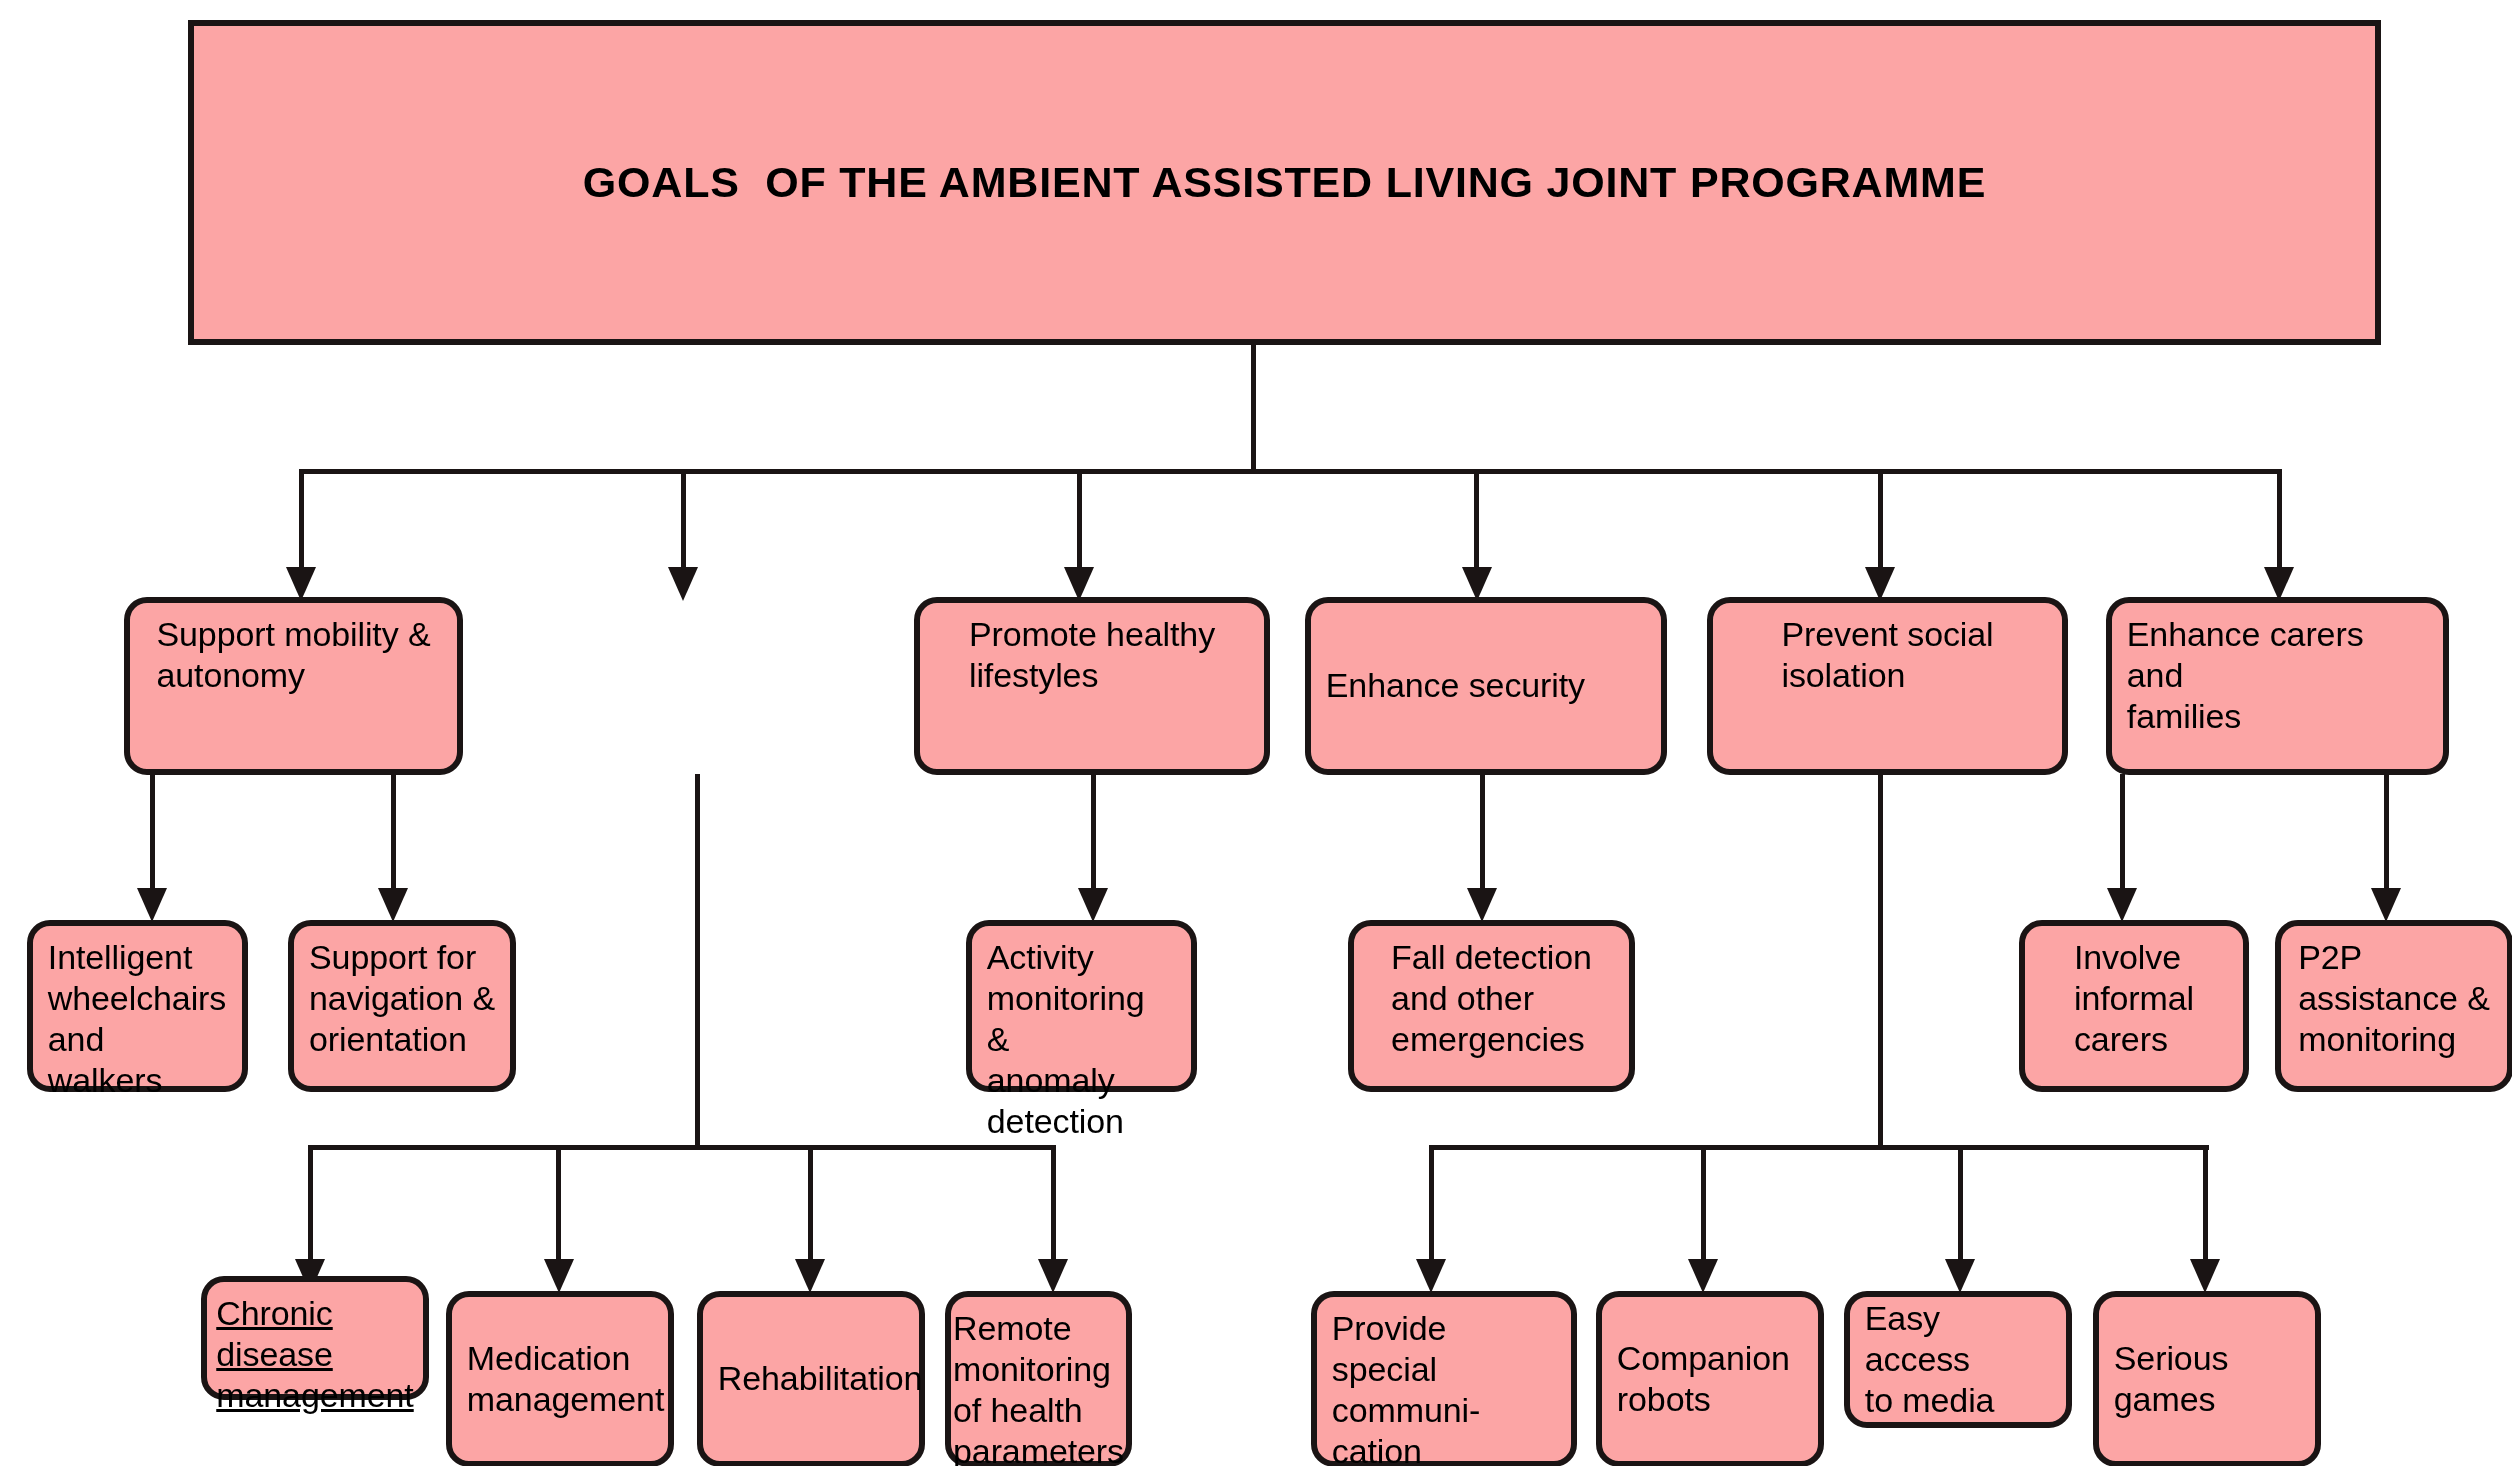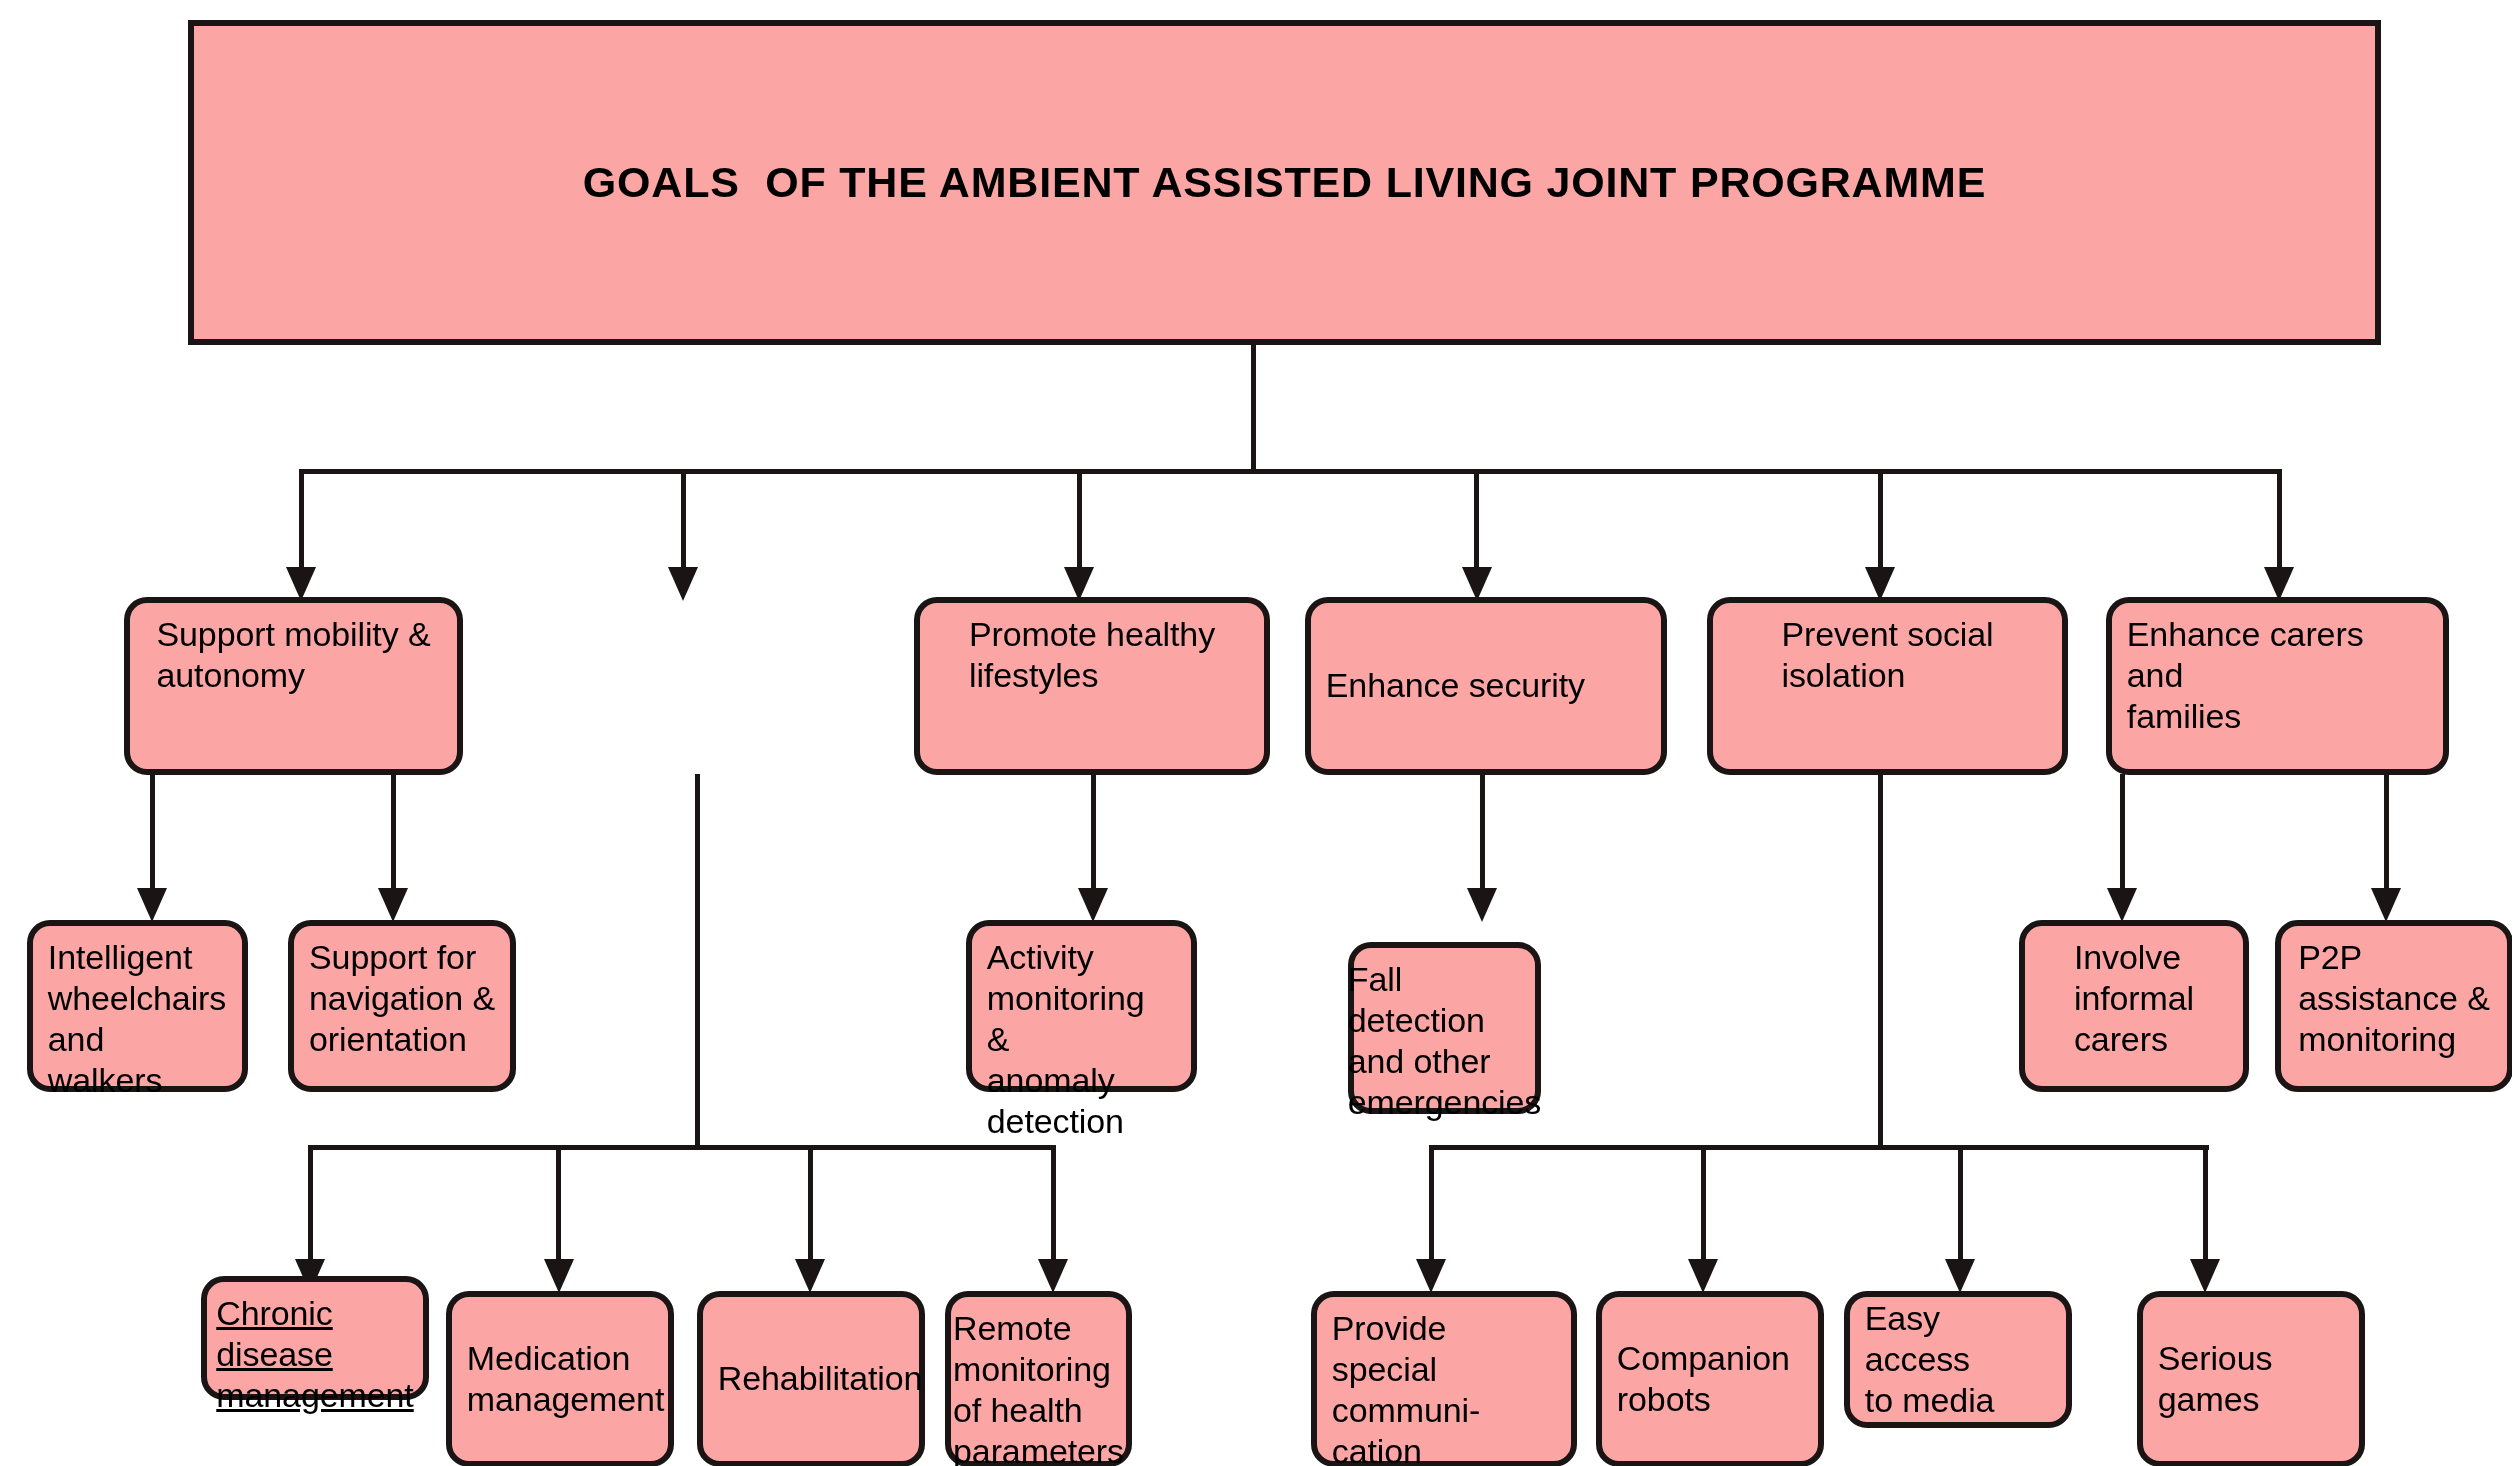--- a/index.html
+++ b/index.html
@@ -150,21 +150,21 @@
     <span class="label">Support for
 navigation &amp;
 orientation</span>
   </div>
   <div class="node vtop" style="left:966px; top:920px; width:231px; height:172px;">
     <span class="label">Activity
 monitoring &amp;
 anomaly
 detection</span>
   </div>
-  <div class="node vtop" style="left:1348px; top:920px; width:193px; height:172px;margin-top:22px;">
+  <div class="node vtop" style="left:1348px; top:920px; width:287px; height:172px;">
     <span class="label">Fall detection
 and other
 emergencies</span>
   </div>
   <div class="node vtop" style="left:2019px; top:920px; width:230px; height:172px;">
     <span class="label">Involve
 informal
 carers</span>
   </div>
   <div class="node vtop" style="left:2275px; top:920px; width:238px; height:172px;">
@@ -221,19 +221,19 @@
 cation channels</span>
   </div>
   <div class="node vmid" style="left:1596px; top:1291px; width:228px; height:176px;">
     <span class="label">Companion
 robots</span>
   </div>
   <div class="node vmid" style="left:1844px; top:1291px; width:228px; height:137px;">
     <span class="label">Easy access
 to media</span>
   </div>
-  <div class="node vmid" style="left:2093px; top:1291px; width:228px; height:176px;margin-left:44px;">
+  <div class="node vmid" style="left:2093px; top:1291px; width:228px; height:176px;">
     <span class="label">Serious
 games</span>
   </div>
 
 </div>
 
 
 </body></html>

